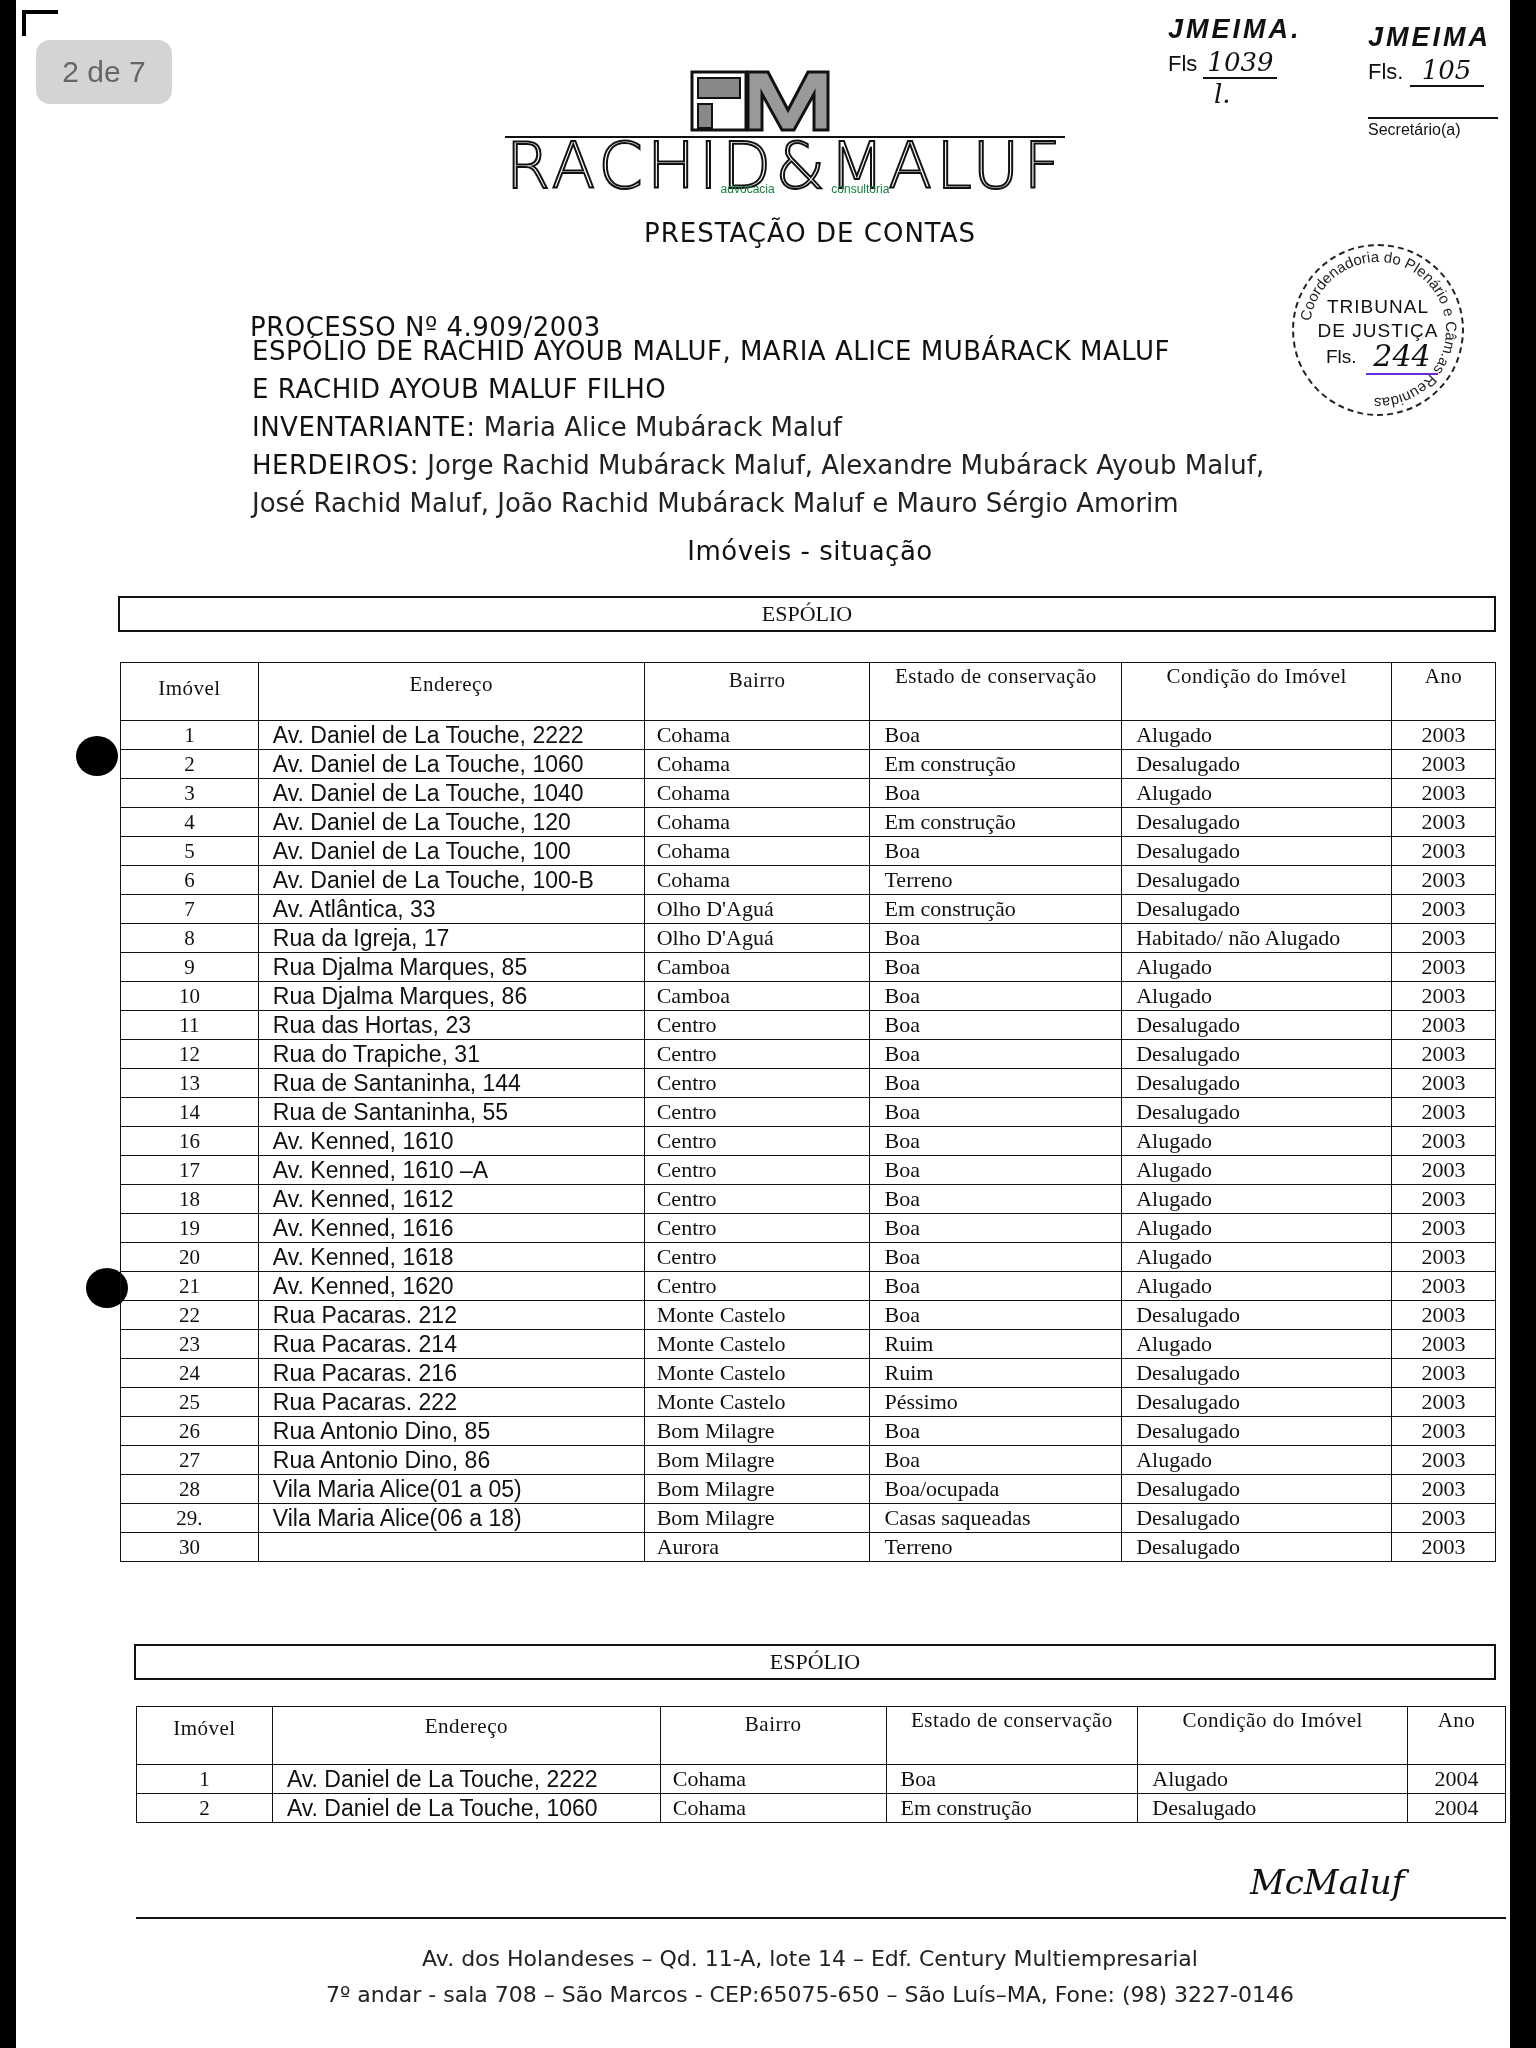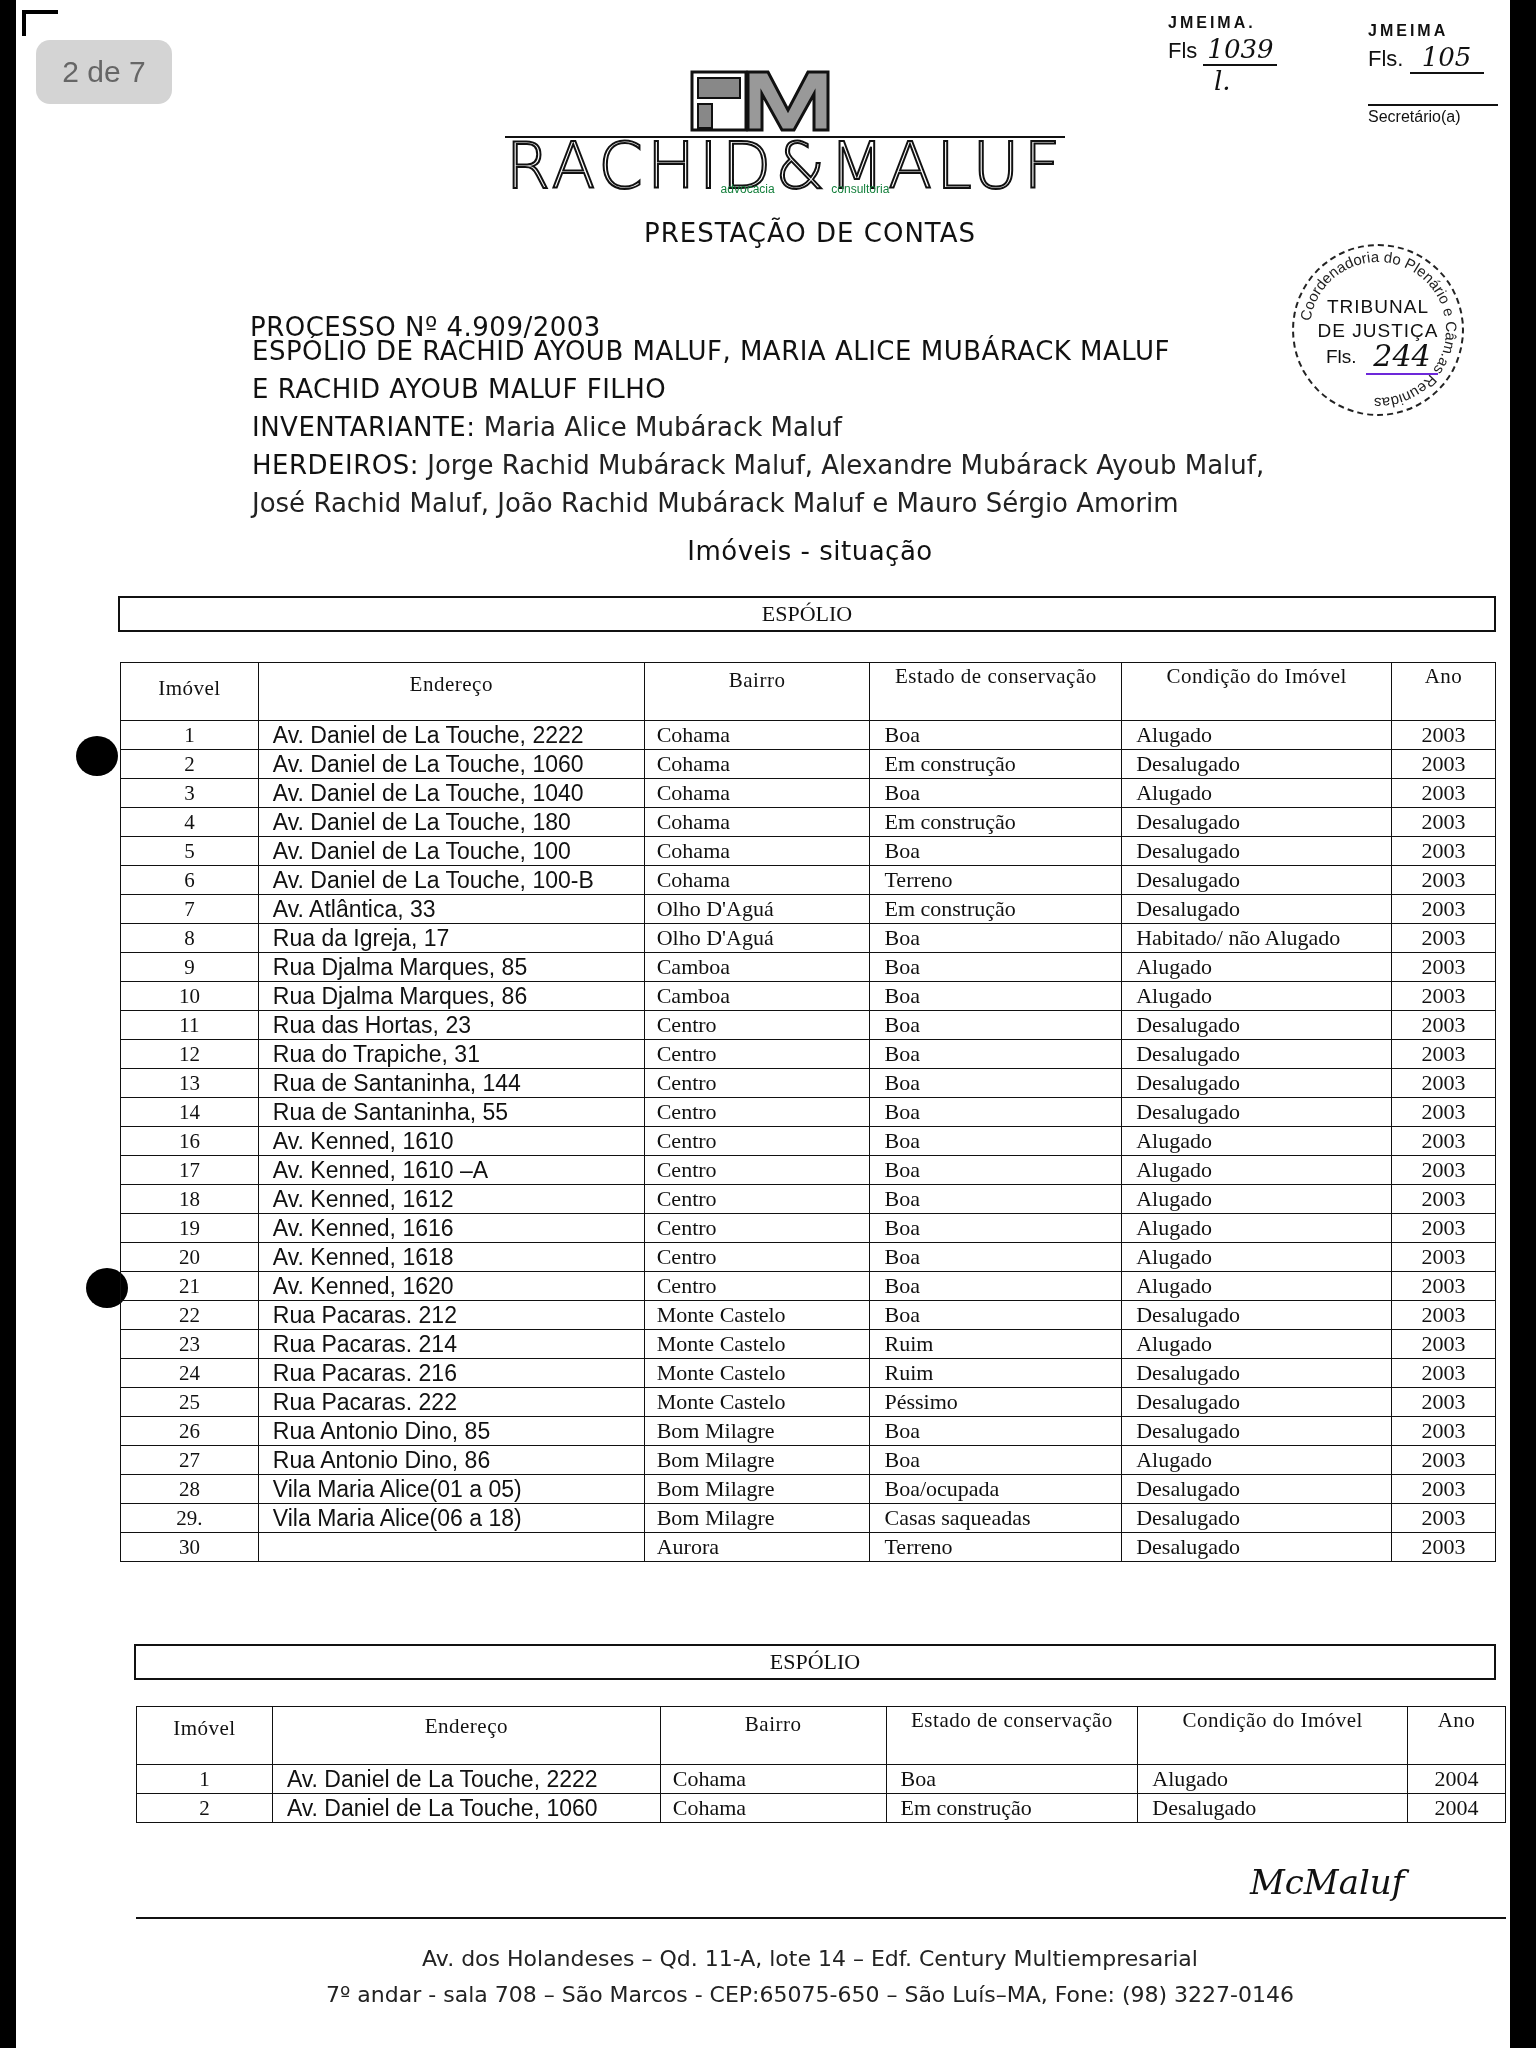--- a/index.html
+++ b/index.html
@@ -30,21 +30,21 @@
       font-weight: 300; color: #fff; -webkit-text-stroke: 2px #111; line-height: 56px;
     }
     .logo-sub {
       position: absolute; left: 180px; top: 112px; width: 240px; text-align: center;
       font-family: "Liberation Sans", sans-serif; font-size: 12px; color: #15803d;
     }
 
     
     .stamp-a { position: absolute; left: 1168px; top: 14px; width: 150px; font-family: "Liberation Sans", sans-serif; }
     .stamp-b { position: absolute; left: 1368px; top: 22px; width: 150px; font-family: "Liberation Sans", sans-serif; }
-    .stamp-org { font-size: 16px; letter-spacing: 3px; font-weight: bold; }
+    .stamp-org { font-size: 27px; letter-spacing: 3px; font-weight: bold; font-style: italic; }
     .stamp-fls { font-size: 22px; margin-top: 2px; }
     .stamp-num { display: inline-block; min-width: 74px; border-bottom: 2px solid #111;
       font-family: "DejaVu Serif", serif; font-style: italic; font-size: 26px; text-align: center; }
     .stamp-init { font-family: "DejaVu Serif", serif; font-style: italic; font-size: 26px; margin-left: 46px; }
     .stamp-line { width: 130px; border-top: 2px solid #111; margin-top: 6px; }
     .stamp-secr { font-size: 16px; margin-top: 2px; }
 
     .seal {
       position: absolute; left: 1292px; top: 244px; width: 168px; height: 168px;
       border: 2px dashed #222; border-radius: 50%; font-family: "Liberation Sans", sans-serif;
@@ -206,21 +206,21 @@
       <tr>
         <td class="num">3</td>
         <td class="addr">Av. Daniel de La Touche, 1040</td>
         <td class="bairro">Cohama</td>
         <td class="estado">Boa</td>
         <td class="cond">Alugado</td>
         <td class="ano">2003</td>
       </tr>
       <tr>
         <td class="num">4</td>
-        <td class="addr">Av. Daniel de La Touche, 180</td>
+        <td class="addr">Av. Daniel de La Touche, 120</td>
         <td class="bairro">Cohama</td>
         <td class="estado">Em construção</td>
         <td class="cond">Desalugado</td>
         <td class="ano">2003</td>
       </tr>
       <tr>
         <td class="num">5</td>
         <td class="addr">Av. Daniel de La Touche, 100</td>
         <td class="bairro">Cohama</td>
         <td class="estado">Boa</td>

